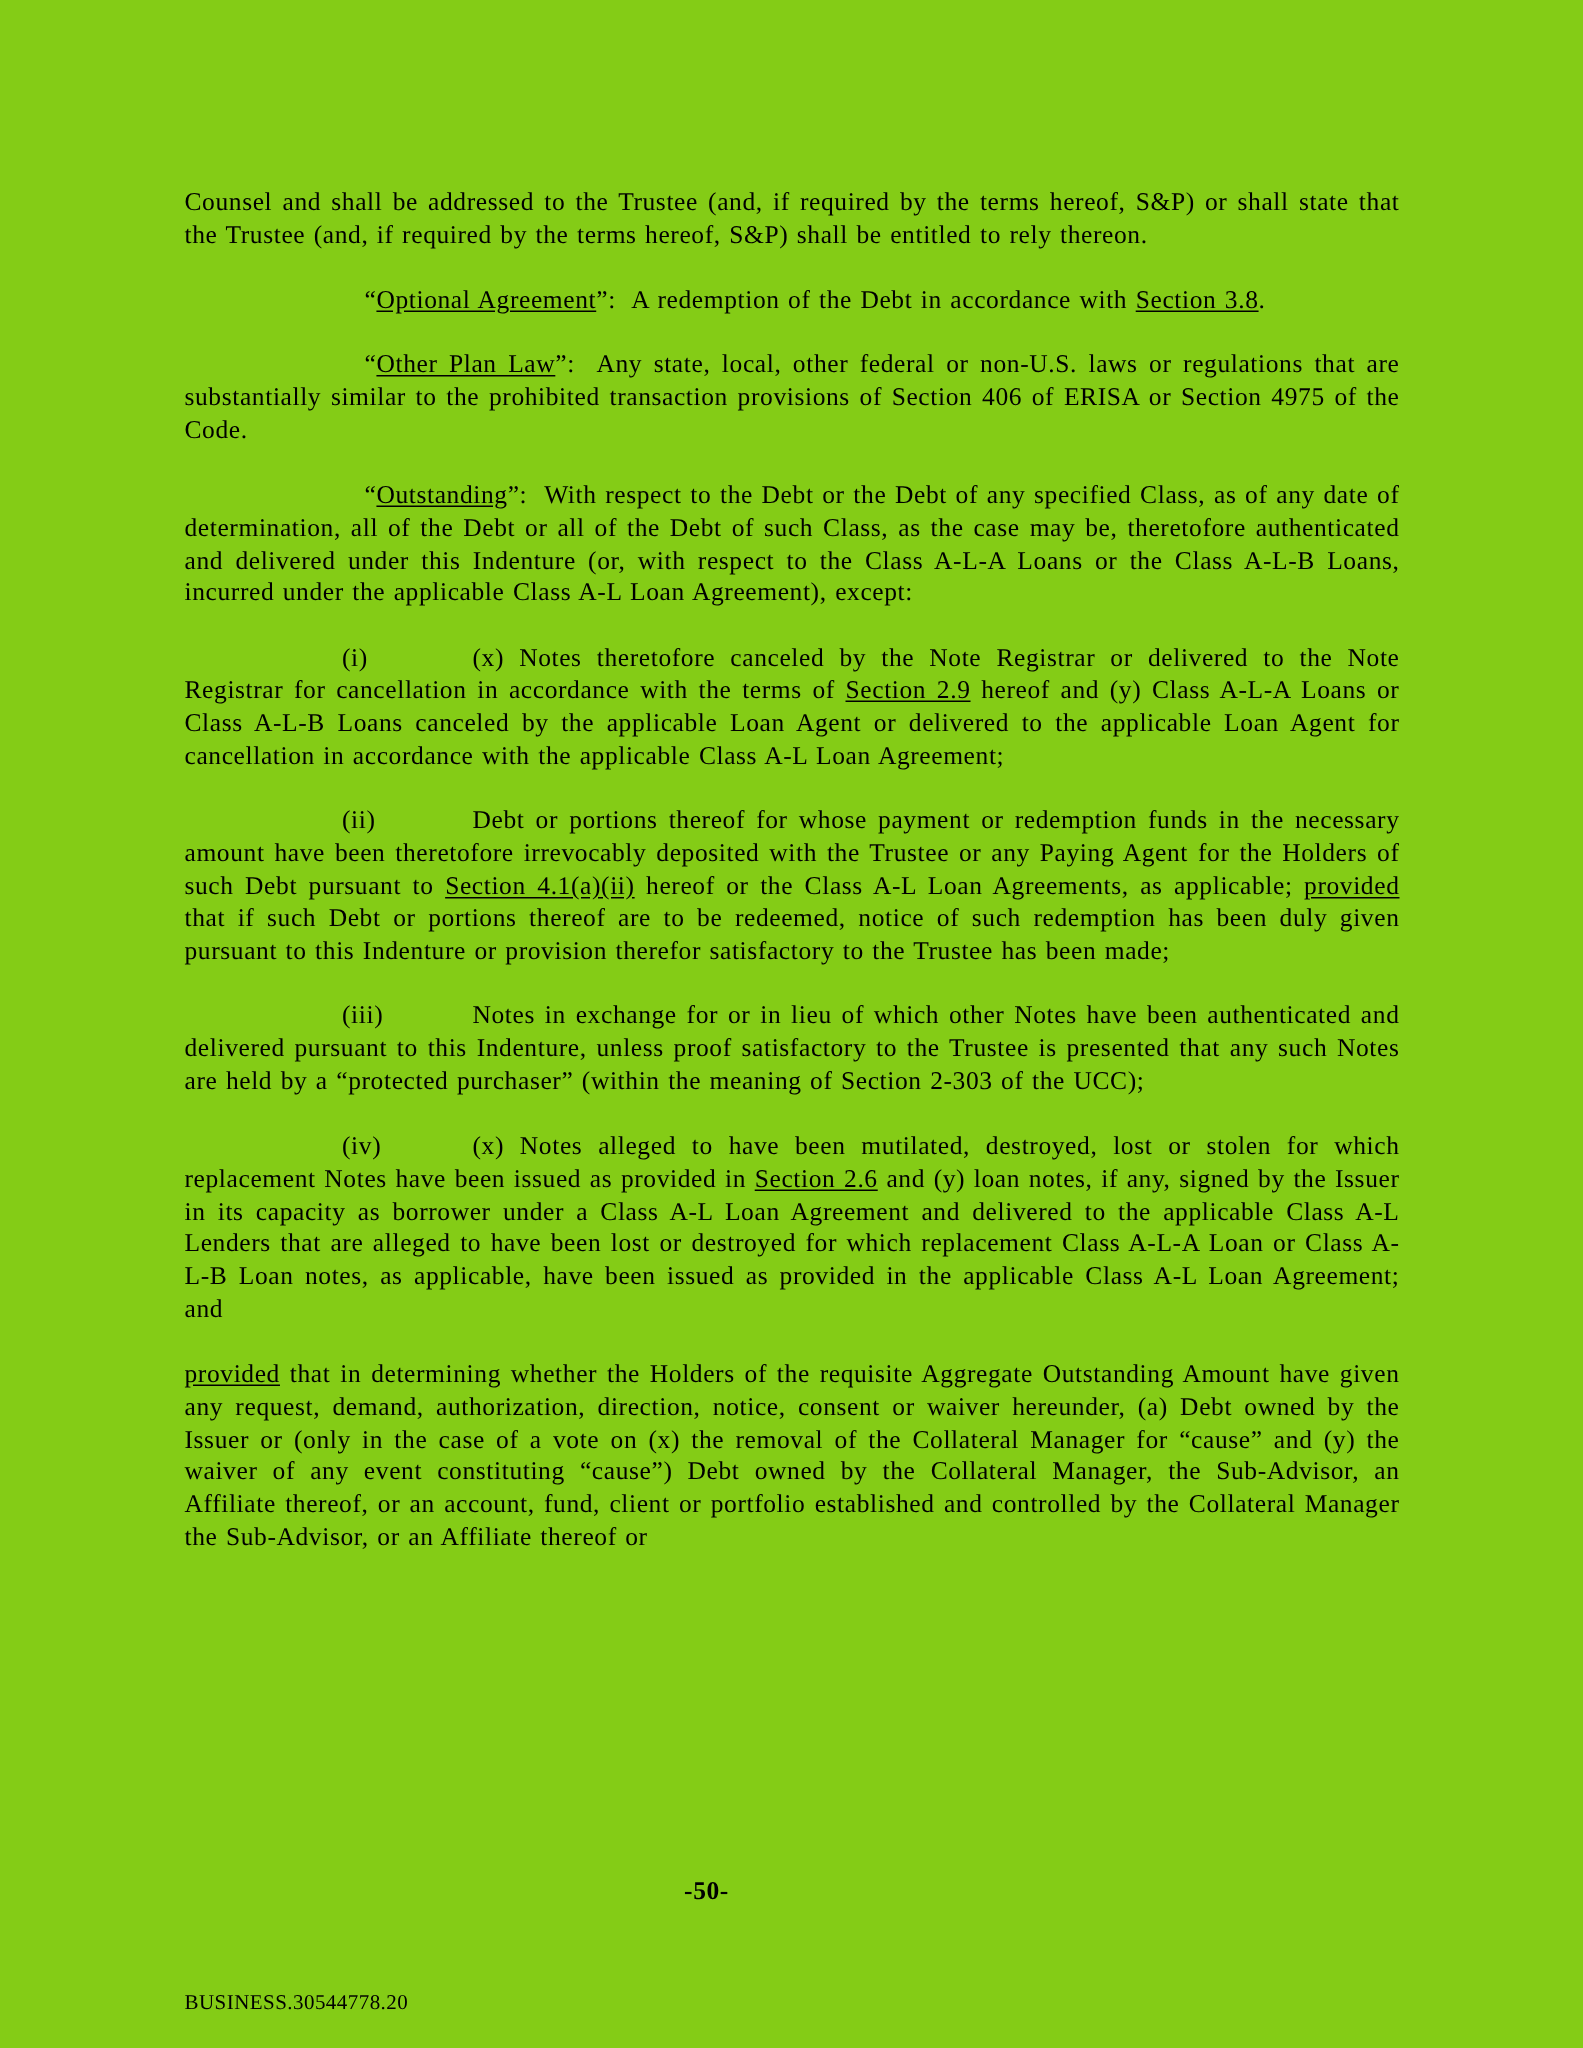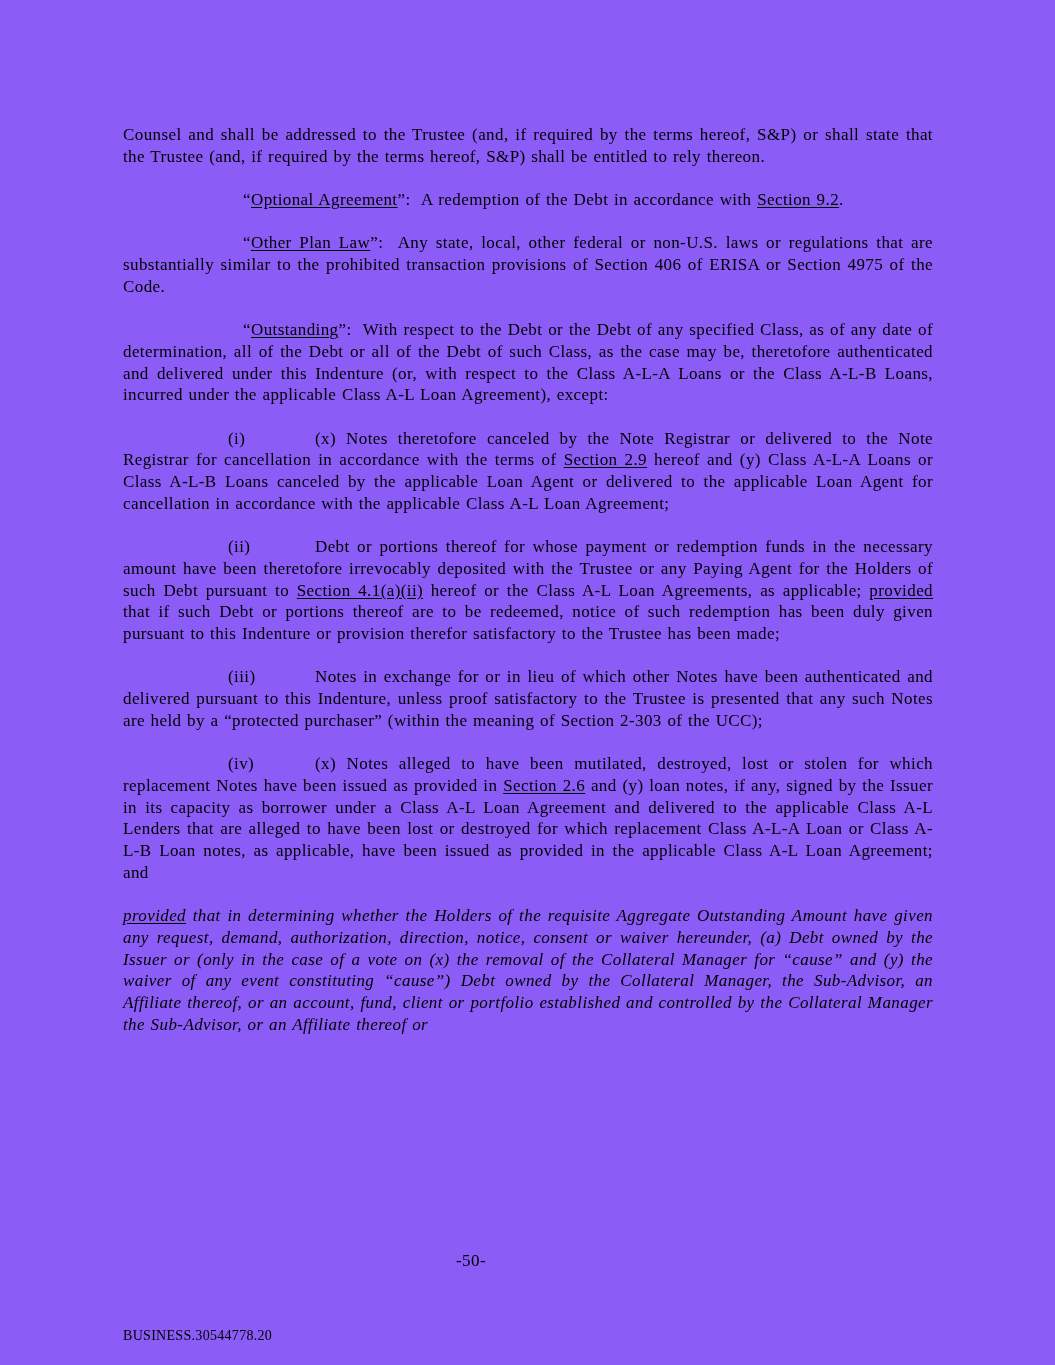--- a/index.html
+++ b/index.html
@@ -4,40 +4,40 @@
 <style>
   html, body {
     margin: 0;
     padding: 0;
     background: #ffffff;
   }
   .page {
     position: relative;
     width: 1055px;
     height: 1365px;
-    background: #8b5cf6;
+    background: #84cc16;
     color: #000000;
     font-family: "Liberation Serif", "DejaVu Serif", serif;
     font-size: 17px;
     line-height: 21.7px;
     letter-spacing: 0.4px;
     word-spacing: 1px;
     overflow: hidden;
   }
   .content {
     position: absolute;
     left: 123px;
     top: 124px;
     width: 810px;
   }
   p.para {
     margin: 0 0 21.7px 0;
     text-align: justify;
   }
-  p.para:last-child { margin-bottom: 0; font-style: italic; }
+  p.para:last-child { margin-bottom: 0; }
   .def { text-indent: 120px; }
   .item { text-indent: 105px; }
   .item .num {
     display: inline-block;
     width: 87px;
     text-indent: 0;
   }
   .item-v {
     margin-left: 63px;
     width: 690px;
@@ -53,39 +53,40 @@
     text-underline-offset: 2px;
   }
   .page-number {
     position: absolute;
     left: 0;
     width: 942px;
     top: 1250px;
     text-align: center;
     font-size: 17px;
     line-height: 21.7px;
+    font-weight: bold;
   }
   .doc-id {
     position: absolute;
     left: 123px;
     top: 1327px;
     font-size: 14px;
     line-height: 17px;
     letter-spacing: 0.3px;
   }
 </style>
 </head>
 <body>
 
 <div class="page">
   <div class="content">
 
     <p class="para"><span>Counsel and shall be addressed to the Trustee (and, if required by the terms hereof, S&amp;P) or shall state that the Trustee (and, if required by the terms hereof, S&amp;P) shall be entitled to rely thereon.</span></p>
 
-    <p class="para def"><span>“</span><span class="u">Optional Agreement</span><span>”:&nbsp; A redemption of the Debt in accordance with </span><span class="u">Section 9.2</span><span>.</span></p>
+    <p class="para def"><span>“</span><span class="u">Optional Agreement</span><span>”:&nbsp; A redemption of the Debt in accordance with </span><span class="u">Section 3.8</span><span>.</span></p>
 
     <p class="para def"><span>“</span><span class="u">Other Plan Law</span><span>”:&nbsp; Any state, local, other federal or non-U.S. laws or regulations that are substantially similar to the prohibited transaction provisions of Section 406 of ERISA or Section 4975 of the Code.</span></p>
 
     <p class="para def"><span>“</span><span class="u">Outstanding</span><span>”:&nbsp; With respect to the Debt or the Debt of any specified Class, as of any date of determination, all of the Debt or all of the Debt of such Class, as the case may be, theretofore authenticated and delivered under this Indenture (or, with respect to the Class A-L-A Loans or the Class A-L-B Loans, incurred under the applicable Class A-L Loan Agreement), except:</span></p>
 
     <p class="para item"><span class="num">(i)</span><span>(x) Notes theretofore canceled by the Note Registrar or delivered to the Note Registrar for cancellation in accordance with the terms of </span><span class="u">Section 2.9</span><span> hereof and (y) Class A-L-A Loans or Class A-L-B Loans canceled by the applicable Loan Agent or delivered to the applicable Loan Agent for cancellation in accordance with the applicable Class A-L Loan Agreement;</span></p>
 
     <p class="para item"><span class="num">(ii)</span><span>Debt or portions thereof for whose payment or redemption funds in the necessary amount have been theretofore irrevocably deposited with the Trustee or any Paying Agent for the Holders of such Debt pursuant to </span><span class="u">Section 4.1(a)(ii)</span><span> hereof or the Class A-L Loan Agreements, as applicable; </span><span class="u">provided</span><span> that if such Debt or portions thereof are to be redeemed, notice of such redemption has been duly given pursuant to this Indenture or provision therefor satisfactory to the Trustee has been made;</span></p>
 
     <p class="para item"><span class="num">(iii)</span><span>Notes in exchange for or in lieu of which other Notes have been authenticated and delivered pursuant to this Indenture, unless proof satisfactory to the Trustee is presented that any such Notes are held by a “protected purchaser” (within the meaning of Section 2-303 of the UCC);</span></p>

